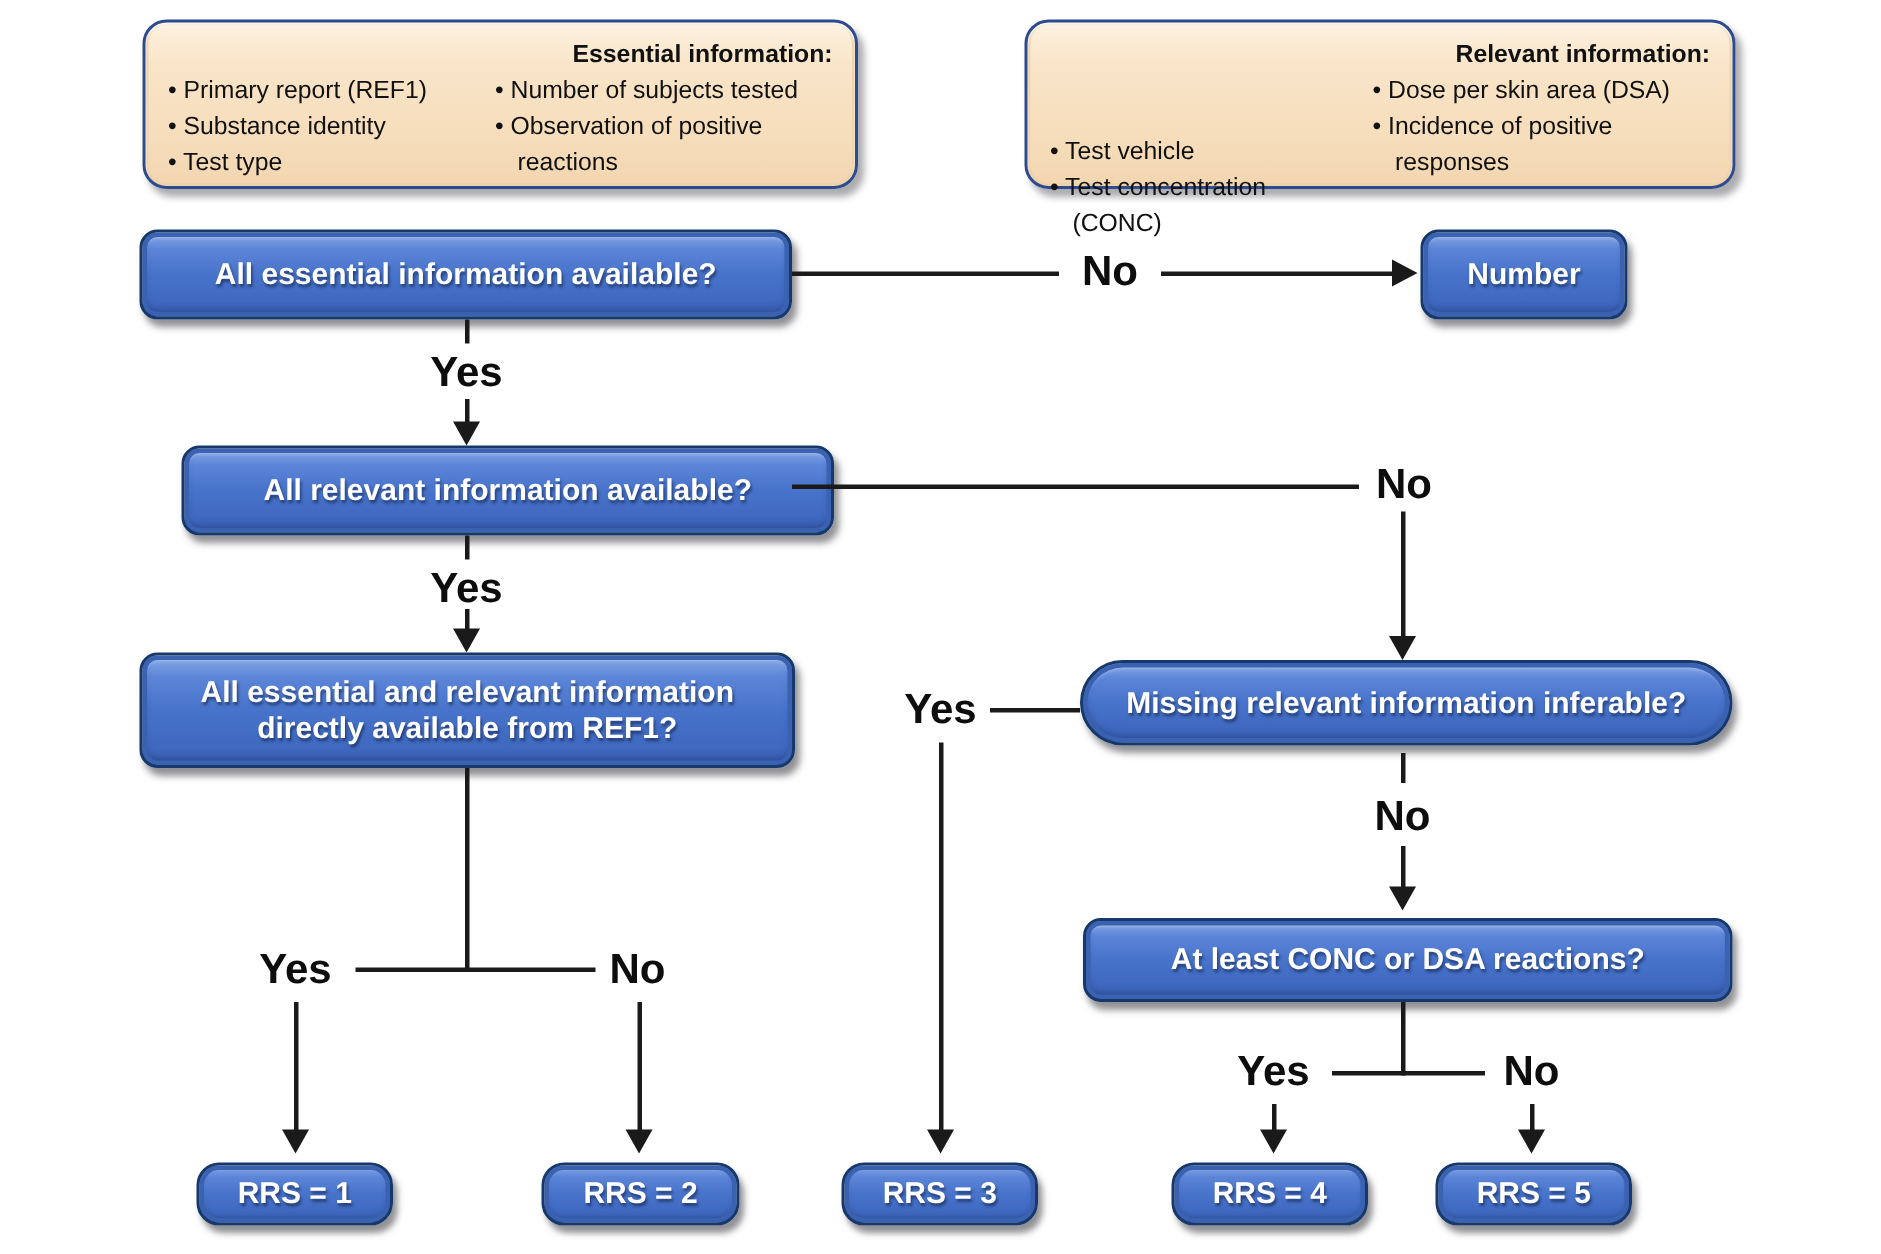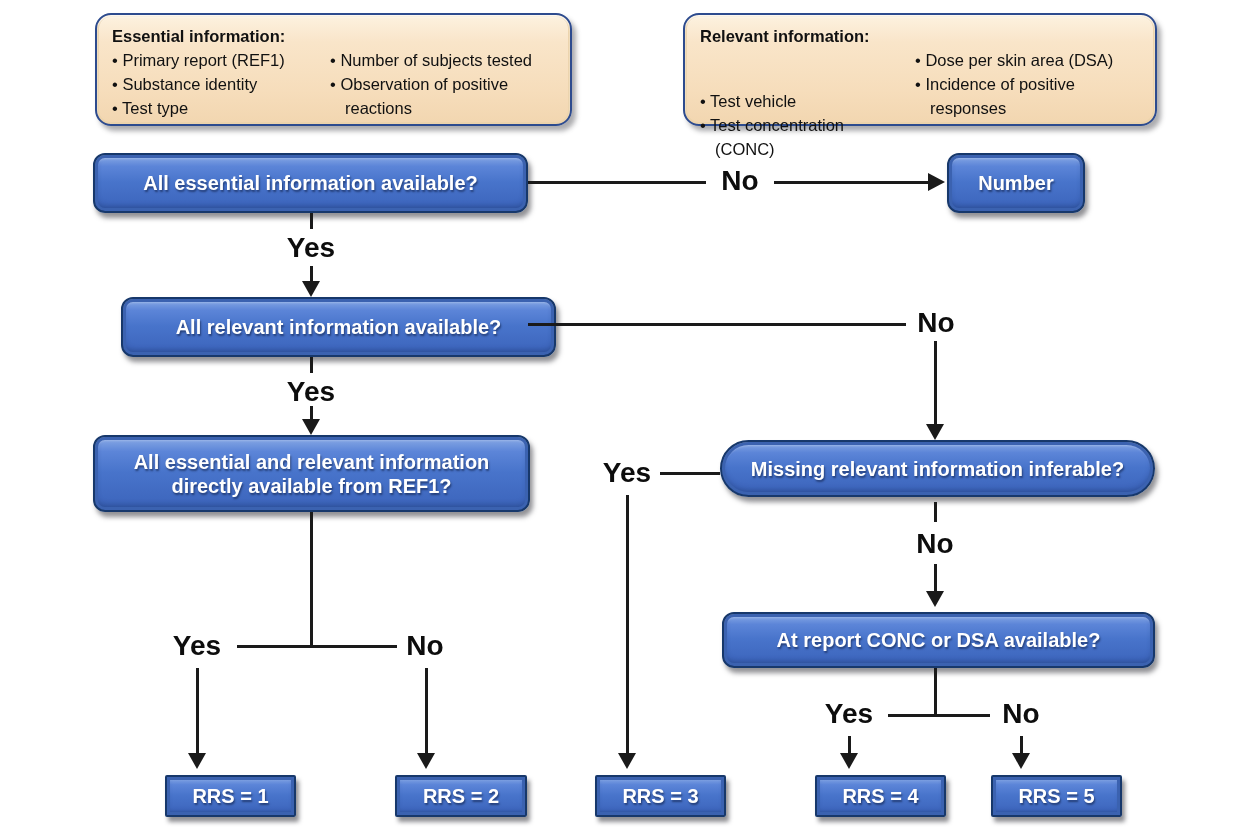--- a/index.html
+++ b/index.html
@@ -8,37 +8,37 @@
     font-family:"Liberation Sans", sans-serif;color:#111;overflow:hidden;
   }
   
   .info-box{
     position:absolute;border-radius:16px;
     background:linear-gradient(180deg,#fdf2e0 0%,#f9e5c9 25%,#f6ddbb 70%,#f2d6b0 100%);
     border:2px solid #2d4b8e;
     box-shadow:inset 0 2px 2px rgba(255,255,255,.85), inset 0 0 0 2px #ecd3ab, 4px 5px 5px rgba(70,70,78,.45);
     padding:9px 15px 8px 15px;box-sizing:border-box;
   }
-  .info-title{font-size:16.5px;font-weight:bold;line-height:24px;}
+  .info-title{font-size:16.5px;font-weight:bold;line-height:24px;text-align:right;}
   .info-cols{display:flex;justify-content:space-between;}
   .info-col{margin:0;padding:0;list-style:none;font-size:16.5px;line-height:24px;}
   .info-col li{padding-left:15px;text-indent:-15px;}
   .info-col li::before{content:"• ";}
   
   .node{
     position:absolute;box-sizing:border-box;border-radius:12px;
     background:linear-gradient(180deg,#8aabe6 0%,#5c85d8 20%,#4874cb 48%,#3f68bf 85%,#3a61b2 100%);
     border:2px solid #17386b;
     box-shadow:inset 0 0 0 3px #3b62b0, inset 0 3px 3px rgba(255,255,255,.45), inset 0 -4px 6px rgba(16,38,92,.40), 3px 5px 5px rgba(55,55,62,.55);
     color:#fff;font-weight:bold;font-size:20px;line-height:24px;
     display:flex;align-items:center;justify-content:center;text-align:center;
     text-shadow:1px 2px 2px rgba(10,22,54,.55);
     padding:4px 18px;
   }
-  .node.small{border-radius:2px;box-shadow:inset 0 0 0 3px #3b62b0, inset 0 2px 2px rgba(255,255,255,.45), inset 0 -3px 5px rgba(16,38,92,.40), 3px 5px 4px rgba(55,55,62,.55);margin-left:34px;}
+  .node.small{border-radius:15px;box-shadow:inset 0 0 0 3px #3b62b0, inset 0 2px 2px rgba(255,255,255,.45), inset 0 -3px 5px rgba(16,38,92,.40), 3px 5px 4px rgba(55,55,62,.55);}
   
   .hline,.vline{position:absolute;background:#1a1a1a;}
   .hline{height:3px;}
   .vline{width:3px;}
   .arr-d{position:absolute;width:0;height:0;border-left:9px solid transparent;border-right:9px solid transparent;border-top:16px solid #1a1a1a;}
   .arr-r{position:absolute;width:0;height:0;border-top:9px solid transparent;border-bottom:9px solid transparent;border-left:17px solid #1a1a1a;}
   .edge-label{position:absolute;font-size:28px;font-weight:bold;line-height:28px;text-align:center;color:#0d0d0d;}
 </style>
 </head>
 <body>
@@ -72,21 +72,21 @@
         <li>Incidence of positive responses</li>
       </ul>
     </div>
   </div>
 
   <div class="node" style="left:93px;top:153px;width:435px;height:60px;">All essential information available?</div>
   <div class="node" style="left:947px;top:153px;width:138px;height:60px;">Number</div>
   <div class="node" style="left:93px;top:297px;width:435px;height:60px;margin-left:28px;">All relevant information available?</div>
   <div class="node" style="left:93px;top:435px;width:437px;height:77px;">All essential and relevant information directly available from REF1?</div>
   <div class="node" style="left:720px;top:440px;width:435px;height:57px;border-radius:31px;">Missing relevant information inferable?</div>
-  <div class="node" style="left:722px;top:612px;width:433px;height:56px;">At report CONC or DSA available?</div>
+  <div class="node" style="left:722px;top:612px;width:433px;height:56px;">At least CONC or DSA reactions?</div>
 
   <div class="node small" style="left:131px;top:775px;width:131px;height:42px;">RRS = 1</div>
   <div class="node small" style="left:361px;top:775px;width:132px;height:42px;">RRS = 2</div>
   <div class="node small" style="left:561px;top:775px;width:131px;height:42px;">RRS = 3</div>
   <div class="node small" style="left:781px;top:775px;width:131px;height:42px;">RRS = 4</div>
   <div class="node small" style="left:957px;top:775px;width:131px;height:42px;">RRS = 5</div>
 
   <div class="hline" style="left:528px;top:181px;width:178px;"></div>
   <div class="edge-label" style="left:708px;top:167px;width:64px;">No</div>
   <div class="hline" style="left:774px;top:181px;width:154px;"></div>

